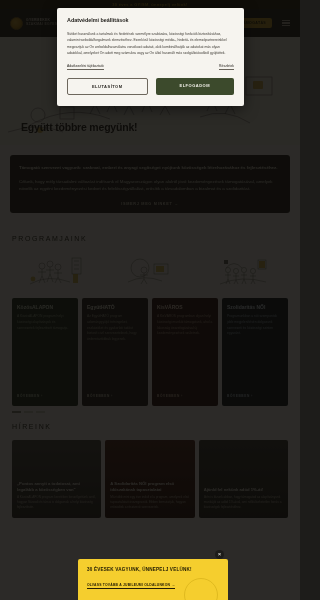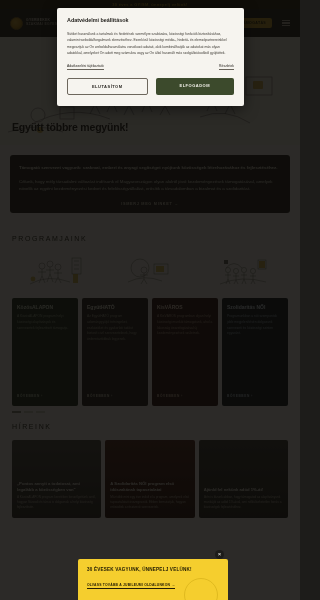--- a/index.html
+++ b/index.html
@@ -58,21 +58,21 @@
   .burger { display: flex; flex-direction: column; gap: 1.6px; margin-left: 4px; }
   .burger span { display: block; width: 8px; height: 1.2px; background: #b5afa3; }
 
   
   .hero {
     position: relative; height: 108px; background: #efece4;
     overflow: hidden;
   }
   .hero-art { position: absolute; inset: 0; opacity: .95; }
   .hero-title {
-    position: absolute; left: 12px; bottom: 12px;
+    position: absolute; left: 21px; bottom: 12px;
     font-size: 10.5px; font-weight: bold; color: #1e1c18; letter-spacing: -.2px;
   }
 
   
   .mission-wrap { background: #f3f1ec; padding: 10px 10px 12px; }
   .mission {
     background: #23211d; border-radius: 3px; padding: 9px 9px 7px;
     display: flex; flex-direction: column; gap: 6px;
   }
   .mission p { font-size: 4.4px; line-height: 1.75; color: #e6e1d5; }

